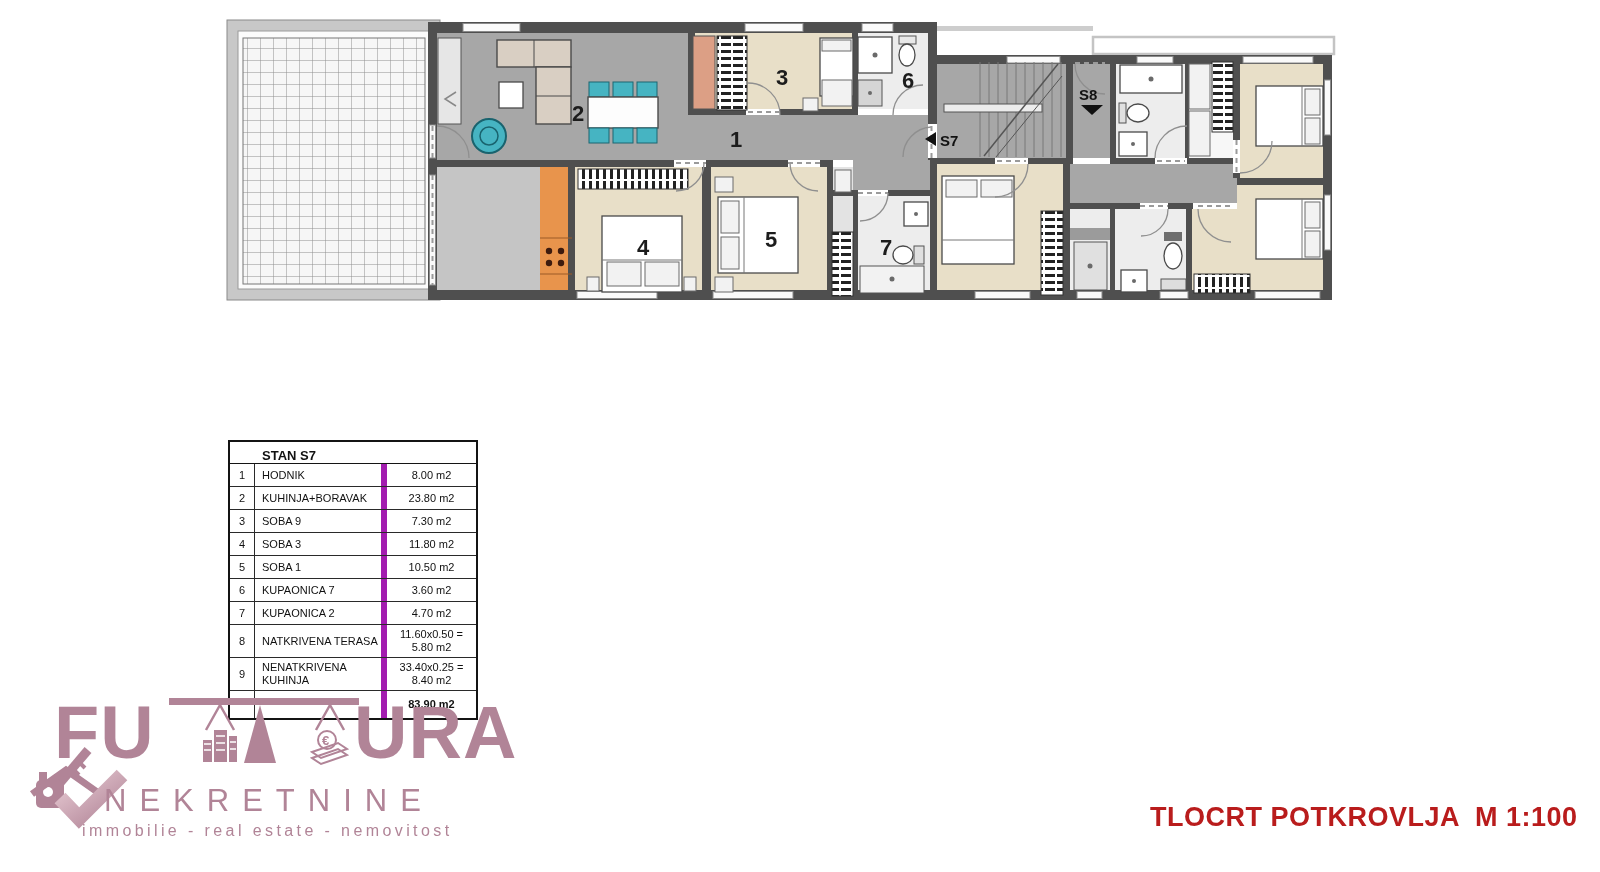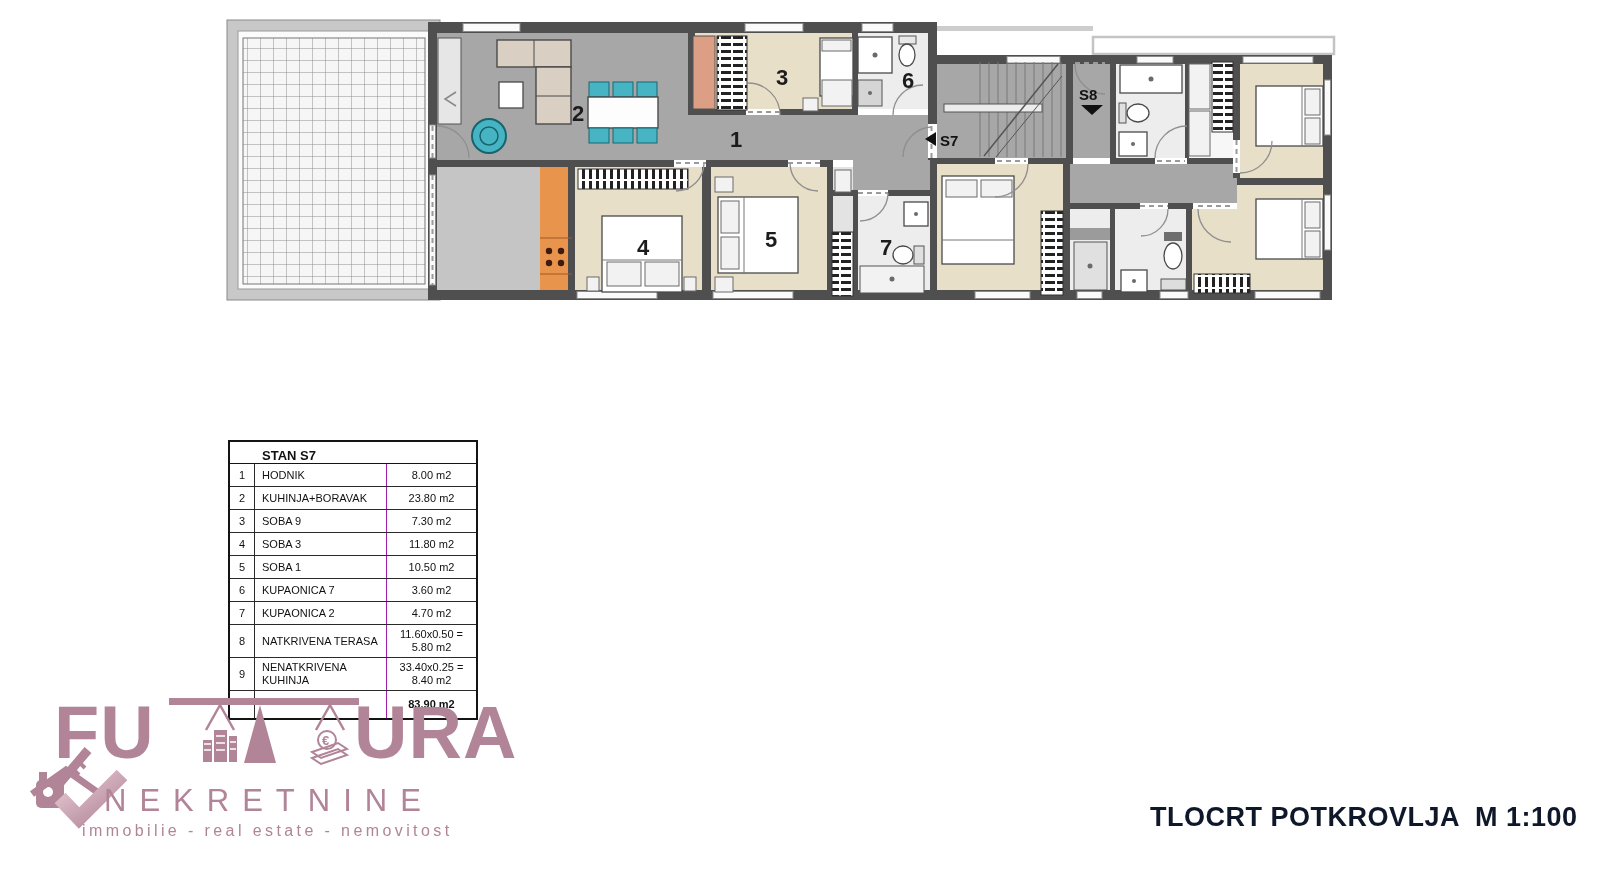--- a/index.html
+++ b/index.html
@@ -20,30 +20,30 @@
 
   .area-table{
     position:absolute;left:228px;top:440px;width:246px;
     border:2px solid #141414;font-size:11px;background:rgba(255,255,255,0);
     z-index:3;
   }
   .t-header{font-weight:bold;font-size:13px;padding:6px 0 0 32px;border-bottom:1.5px solid #141414;}
   .t-row{display:grid;grid-template-columns:25px 132px 1fr;border-bottom:1px solid #2a2a2a;min-height:22px;}
   .t-row:last-child{border-bottom:none;}
   .c-num{border-right:1px solid #2a2a2a;display:flex;align-items:center;justify-content:center;}
-  .c-name{border-right:1px solid #a21caf;padding:3px 2px 3px 7px;line-height:13px;display:flex;align-items:center;}
+  .c-name{border-right:6px solid #a21caf;padding:3px 2px 3px 7px;line-height:13px;display:flex;align-items:center;}
   .c-val{display:flex;align-items:center;justify-content:center;text-align:center;line-height:13px;padding:3px 2px;}
   .t-total{min-height:27px;}
   .t-total .c-val{font-weight:bold;}
 
   .logo{position:absolute;left:24px;top:678px;width:500px;height:170px;z-index:5;}
 
   .drawing-title{
     position:absolute;left:1150px;top:802px;
-    font-size:27px;font-weight:bold;letter-spacing:0.5px;color:#0f172a;white-space:pre;
+    font-size:27px;font-weight:bold;letter-spacing:0.5px;color:#b91c1c;white-space:pre;
   }
 </style>
 </head>
 <body>
 
 <svg width="1600" height="872" viewBox="0 0 1600 872" style="position:absolute;left:0;top:0;z-index:1;">
   <defs>
     <pattern id="gridp" width="13" height="12" patternUnits="userSpaceOnUse">
       <rect width="13" height="12" fill="#f6f6f6"></rect>
       <path d="M13 0 L0 0 0 12" fill="none" stroke="#8f8f8f" stroke-width="1"></path>

